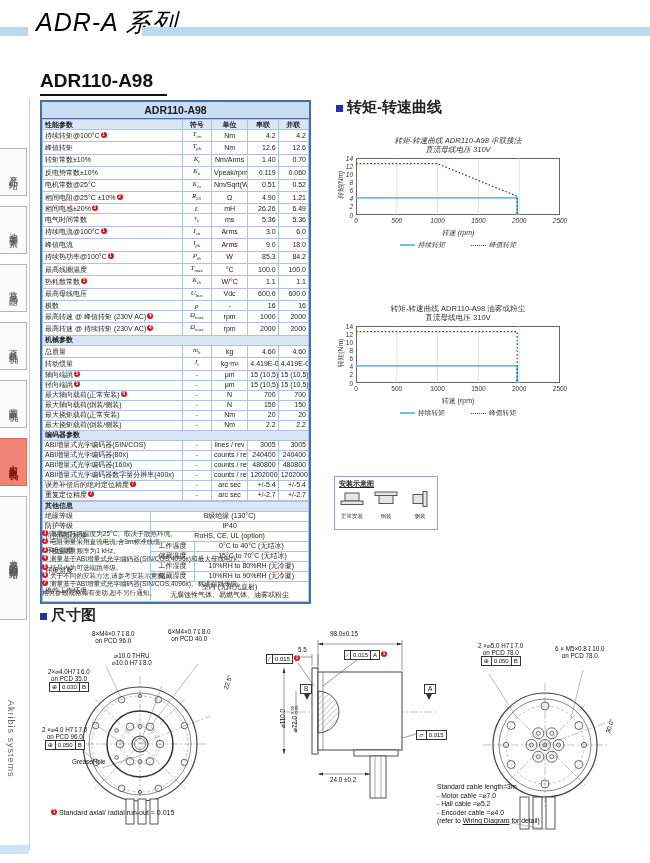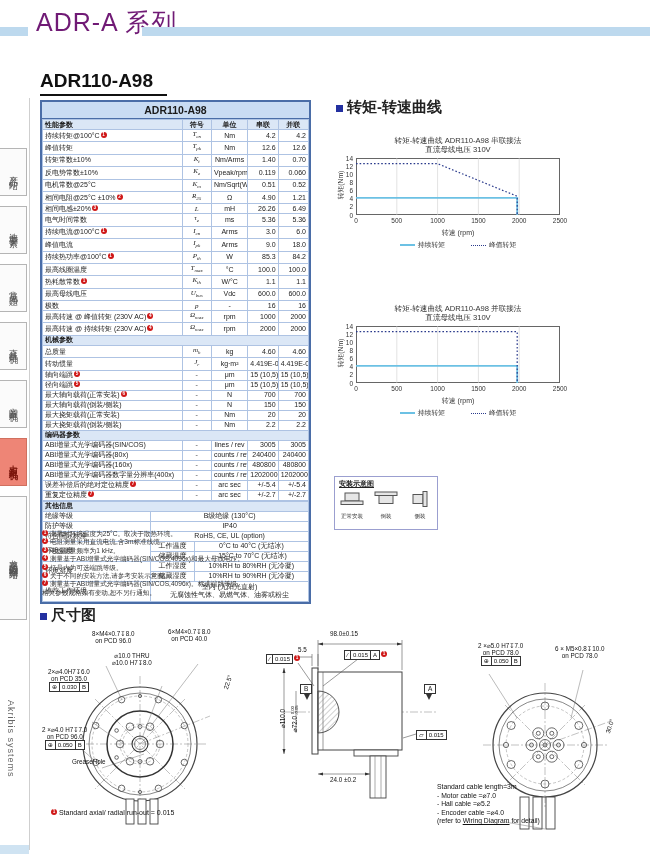--- a/index.html
+++ b/index.html
@@ -1,20 +1,20 @@
 <!DOCTYPE html>
 <html><head>
 <meta charset="utf-8">
 <style>
   html,body{margin:0;padding:0;}
   body{width:650px;height:863px;position:relative;background:#fff;
        font-family:"Liberation Sans","DejaVu Sans",sans-serif;color:#222;overflow:hidden;}
   
   .hbar{position:absolute;height:9px;background:#bdd9ee;}
-  #page-title{position:absolute;left:36px;top:6px;font-size:25px;letter-spacing:1px;color:#701a75;}
+  #page-title{position:absolute;left:36px;top:6px;font-size:25px;letter-spacing:1px;color:#000000;font-style:italic;}
   #model-title{position:absolute;left:40px;top:70px;font-size:19px;font-weight:bold;color:#111;
                border-bottom:2px solid #111;padding:0 14px 2px 0;}
   
   #sidebar{position:absolute;left:0;top:148px;width:29px;}
   .tab{width:26px;border:1px solid #b5b5b5;border-left:none;background:#fbfbfb;color:#555;
        writing-mode:vertical-rl;text-orientation:upright;font-size:9px;letter-spacing:2px;
        display:flex;align-items:center;justify-content:center;margin-bottom:10px;height:46px;}
   .tab.active{background:#ee8576;color:#7c160c;font-weight:bold;border-color:#d0705f;}
   .tab.tall{height:122px;letter-spacing:1px;}
   #side-line{position:absolute;left:29px;top:98px;width:1px;height:752px;background:#cfcfcf;}
@@ -397,21 +397,21 @@
     <div><span class="note">4</span><span>测量基于ABI增量式光学编码器(SIN/COS,4096x)和最大母线电压。</span></div>
     <div><span class="note">5</span><span>括号内为可选端跳等级。</span></div>
     <div><span class="note">6</span><span>关于不同的安装方法,请参考安装示意图。</span></div>
     <div><span class="note">7</span><span>测量基于ABI增量式光学编码器(SIN/COS,4096x)。标准端跳等级。</span></div>
     <div><span>相关参数规格如有变动,恕不另行通知。</span></div>
   </div>
 
 <div class="sechead" style="left:336px;top:98px;">
   <span class="sq"></span><span>转矩-转速曲线</span>
 </div>
-<div class="chart" id="chart0" style="top:136px;">
+<div class="chart" id="chart0" style="top:136px;font-style:italic;">
     <div class="ct" style="top: 0px;">转矩-转速曲线 ADR110-A98 串联接法</div>
     <div class="ct" style="top: 9px;">直流母线电压 310V</div>
     <div class="ylab" style="top: 44px;">转矩(Nm)</div>
     <div class="ytick" style="top: 75.5px;">0</div>
     <div class="ytick" style="top: 67.3571px;">2</div>
     <div class="ytick" style="top: 59.2143px;">4</div>
     <div class="ytick" style="top: 51.0714px;">6</div>
     <div class="ytick" style="top: 42.9286px;">8</div>
     <div class="ytick" style="top: 34.7857px;">10</div>
     <div class="ytick" style="top: 26.6429px;">12</div>
@@ -437,21 +437,21 @@
         <span class="lsample" style="border-top-color: rgb(108, 193, 228);"></span>
         <span>持续转矩</span>
       </div>
       <div class="lgi">
         <span class="lsample dot"></span>
         <span>峰值转矩</span>
       </div>
     </div>
   </div>
 <div class="chart" id="chart1" style="top:304px;">
-    <div class="ct" style="top: 0px;">转矩-转速曲线 ADR110-A98 并联接法</div>
+    <div class="ct" style="top: 0px;">转矩-转速曲线 ADR110-A98 油雾或粉尘</div>
     <div class="ct" style="top: 9px;">直流母线电压 310V</div>
     <div class="ylab" style="top: 44px;">转矩(Nm)</div>
     <div class="ytick" style="top: 75.5px;">0</div>
     <div class="ytick" style="top: 67.3571px;">2</div>
     <div class="ytick" style="top: 59.2143px;">4</div>
     <div class="ytick" style="top: 51.0714px;">6</div>
     <div class="ytick" style="top: 42.9286px;">8</div>
     <div class="ytick" style="top: 34.7857px;">10</div>
     <div class="ytick" style="top: 26.6429px;">12</div>
     <div class="ytick" style="top: 18.5px;">14</div>

